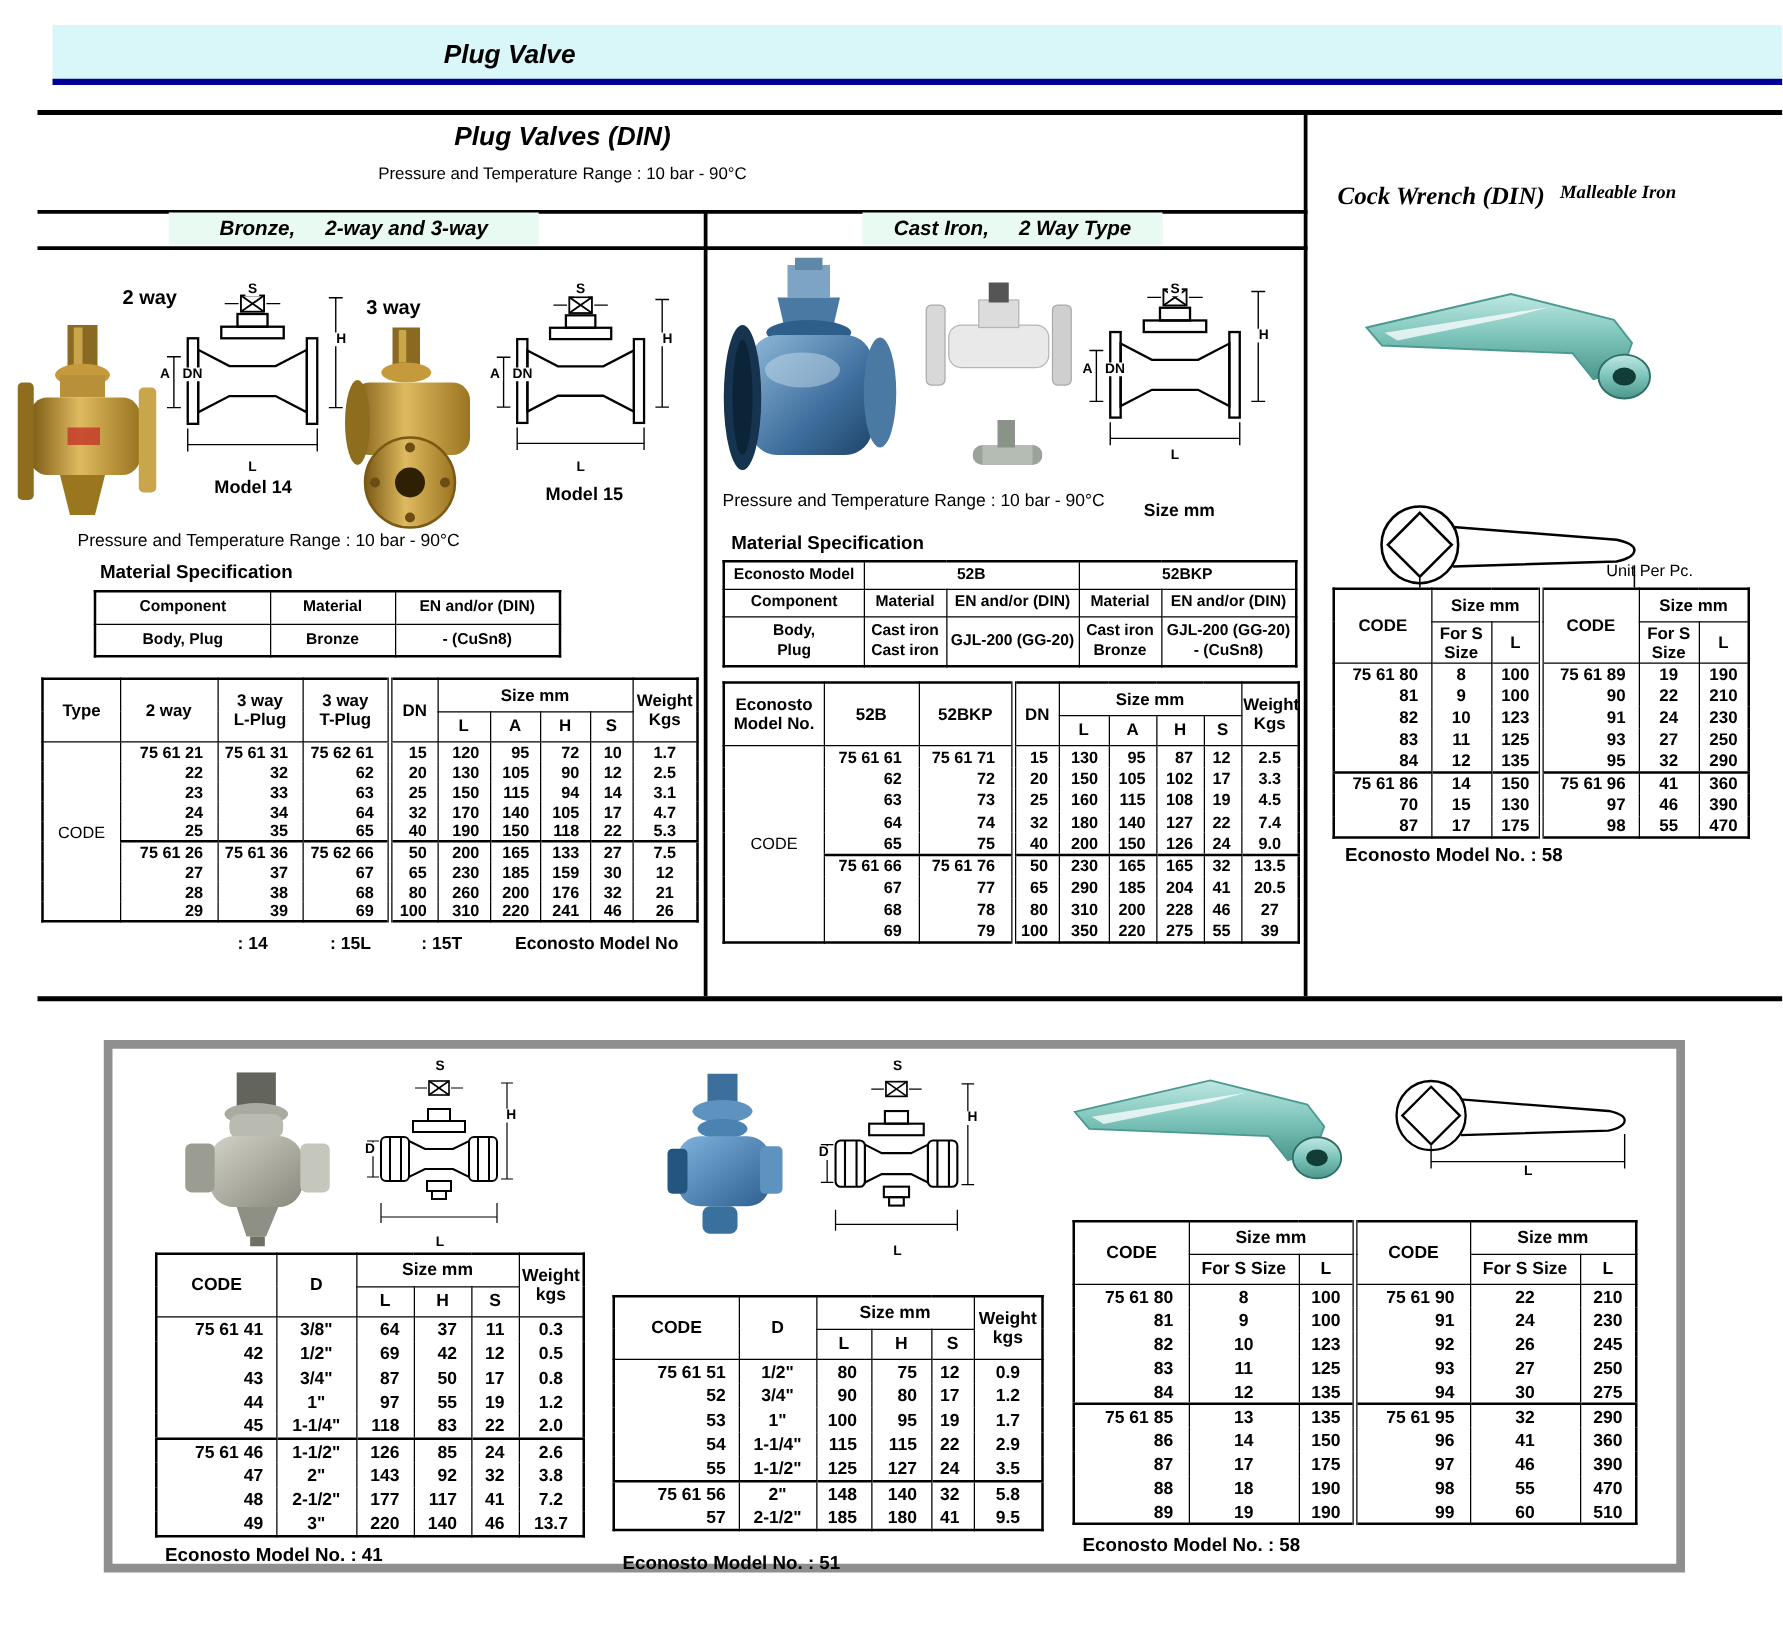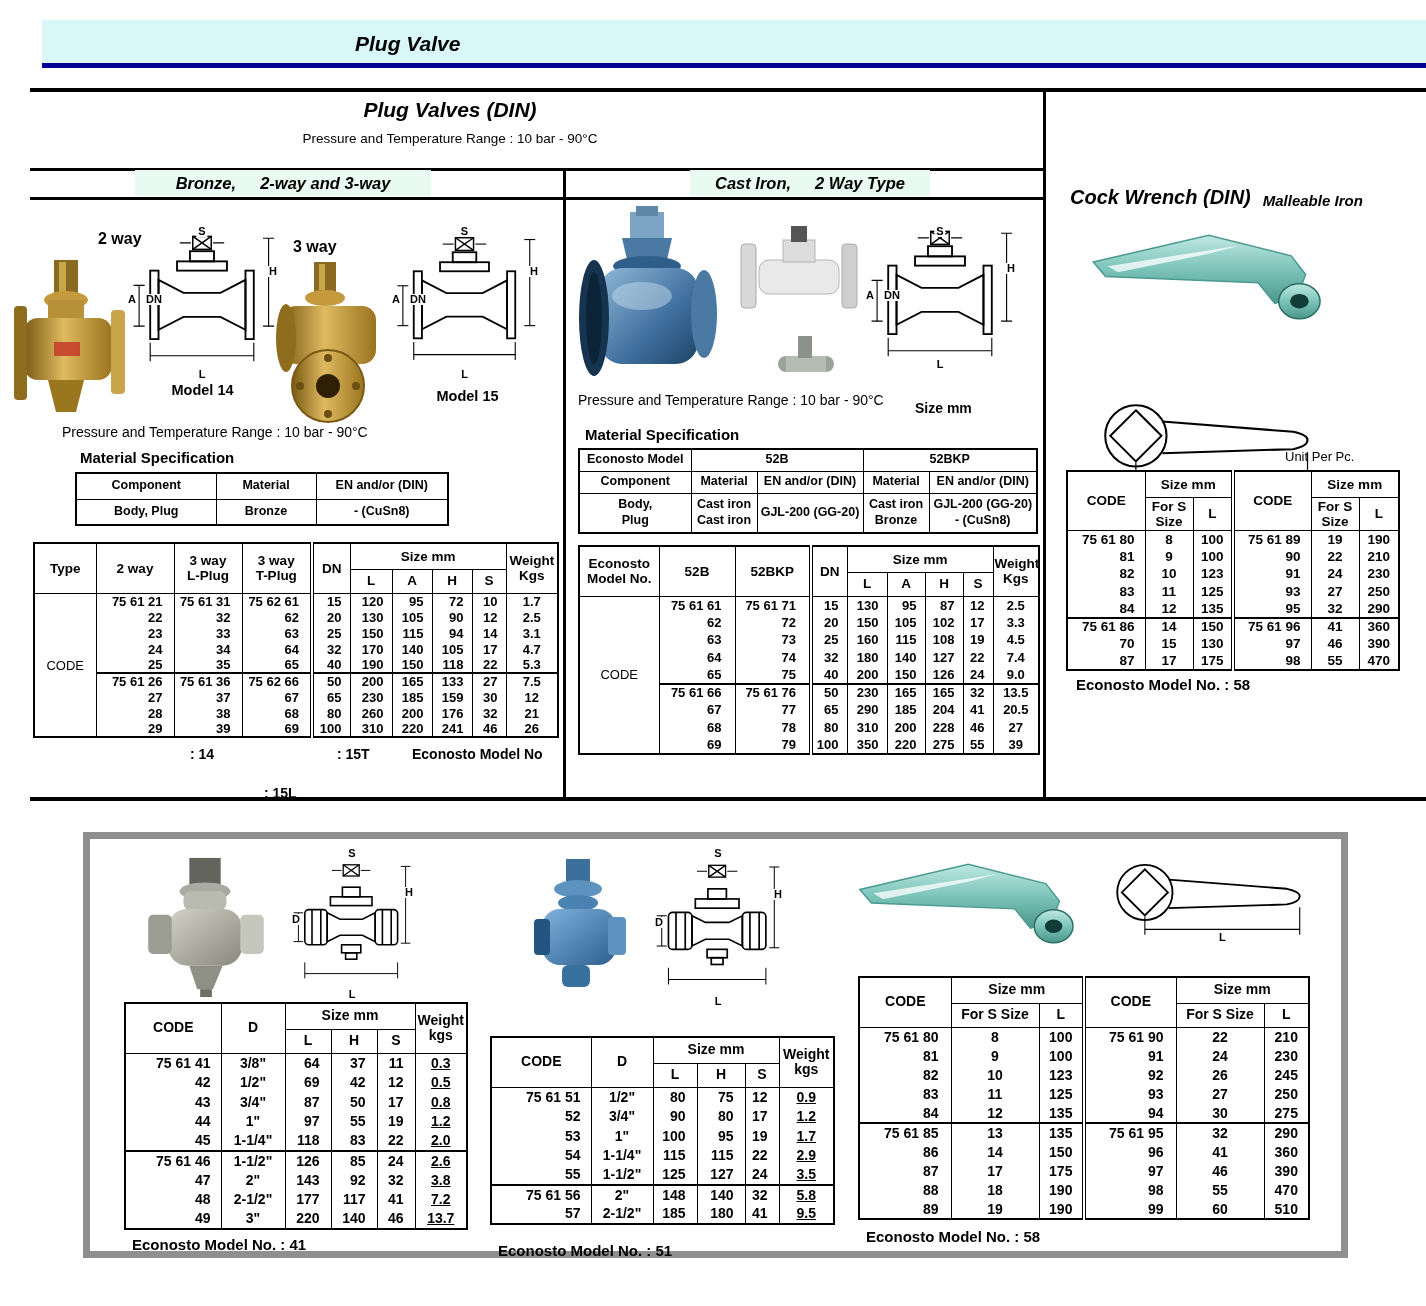--- a/index.html
+++ b/index.html
@@ -16,23 +16,23 @@
   .header-title { position:absolute; left:62px; top:6px; font-style:italic; font-weight:bold; font-size:30px; letter-spacing:1px; }
   .header-sub { position:absolute; left:313px; top:12px; font-style:italic; font-weight:bold; font-size:21px; }
   .header-underline { position:absolute; left:42px; top:63px; width:1384px; height:5px; background:#000099; }
 
   .pv-title { position:absolute; left:250px; top:98px; width:400px; text-align:center; font-style:italic; font-weight:bold; font-size:21px; }
   .pv-sub { position:absolute; left:250px; top:131px; width:400px; text-align:center; font-size:13.5px; }
   .multilang { position:absolute; left:703px; top:95px; width:342px; font-size:12.5px; line-height:17.5px; }
 
   .band { position:absolute; height:26px; background:#e9faf2; display:flex; align-items:center; justify-content:center; gap:24px;
           font-style:italic; font-weight:bold; font-size:16.5px; }
-  .cw-title { position:absolute; left:1070px; top:146px; display:flex; align-items:flex-end; gap:12px; }
+  .cw-title { position:absolute; left:1070px; top:146px; display:flex; align-items:flex-start; gap:12px;font-family:Liberation Serif, serif; }
   .cw-title .big { font-style:italic; font-weight:bold; font-size:20px; }
-  .cw-title .small { font-style:italic; font-weight:bold; font-size:15px;margin-top:46px; }
+  .cw-title .small { font-style:italic; font-weight:bold; font-size:15px; }
 
   .lbl { position:absolute; font-weight:bold; }
   .plain { position:absolute; }
 
   
   table.cat { position:absolute; border-collapse:collapse; table-layout:fixed; border:2.5px solid #000; background:#fff; }
   .cat th { border:1.5px solid #000; font-weight:bold; white-space:pre-line; line-height:1.12; padding:1px; text-align:center; }
   .cat td { border-left:1.5px solid #000; border-right:1.5px solid #000; border-top:0; border-bottom:0; font-weight:bold; white-space:pre-line; }
   .cat tbody.g2 tr:first-child td { border-top:2px solid #000; }
   .cat.vlabel tbody.g2 tr:first-child td:first-child { border-top:0; }
@@ -62,21 +62,21 @@
   .t-w td:nth-child(1), .t-w td:nth-child(4) { text-align:right; padding-right:10px; }
   .t-w td:nth-child(2), .t-w td:nth-child(3), .t-w td:nth-child(5), .t-w td:nth-child(6) { text-align:center; }
   .t-w td:nth-child(4) { border-left:4px double #000; }
 
   .t-bl td, .t-bm td { height:19.5px; font-size:14px; }
   .t-bl th, .t-bm th, .t-br th { font-size:14px; }
   .t-bl td:nth-child(1), .t-bm td:nth-child(1) { text-align:right; padding-right:10px; }
   .t-bl td:nth-child(2), .t-bm td:nth-child(2) { text-align:center; }
   .t-bl td:nth-child(3), .t-bl td:nth-child(4), .t-bl td:nth-child(5),
   .t-bm td:nth-child(3), .t-bm td:nth-child(4), .t-bm td:nth-child(5) { text-align:right; padding-right:11px; }
-  .t-bl td:nth-child(6), .t-bm td:nth-child(6) { text-align:center;text-decoration:underline; }
+  .t-bl td:nth-child(6), .t-bm td:nth-child(6) { text-align:center; }
 
   .t-br td { height:19.2px; font-size:14px; }
   .t-br td:nth-child(1), .t-br td:nth-child(4) { text-align:right; padding-right:12px; }
   .t-br td:nth-child(2), .t-br td:nth-child(3), .t-br td:nth-child(5), .t-br td:nth-child(6) { text-align:center; }
   .t-br td:nth-child(4) { border-left:4px double #000; }
 
   
   table.ms { position:absolute; border-collapse:collapse; table-layout:fixed; border:2px solid #000; }
   .ms th, .ms td { border:1.6px solid #000; text-align:center; font-size:12.5px; font-weight:bold; padding:2px; white-space:pre-line; line-height:1.25; }
 
@@ -469,21 +469,21 @@
           <td>220</td>
           <td>241</td>
           <td>46</td>
           <td>26</td>
         </tr>
       </tbody>
   </table>
 
   <div class="footnote">
     <span style="left:158px;top:746px">: 14</span>
-    <span style="left:232px;top:785px">: 15L</span>
+    <span style="left:232px;top:746px">: 15L</span>
     <span style="left:305px;top:746px">: 15T</span>
     <span style="left:380px;top:746px">Econosto  Model No</span>
   </div>
 
   <div class="photo" style="left:572px;top:206px;width:158px;height:184px">
     <svg viewBox="0 0 158 184">
       <rect x="58" y="6" width="34" height="26" fill="#7da4c4"></rect>
       <rect x="64" y="0" width="22" height="10" fill="#5f87a8"></rect>
       <polygon points="50,32 100,32 94,58 56,58" fill="#4a79a4"></polygon>
       <ellipse cx="75" cy="60" rx="34" ry="10" fill="#2e5e8a"></ellipse>

